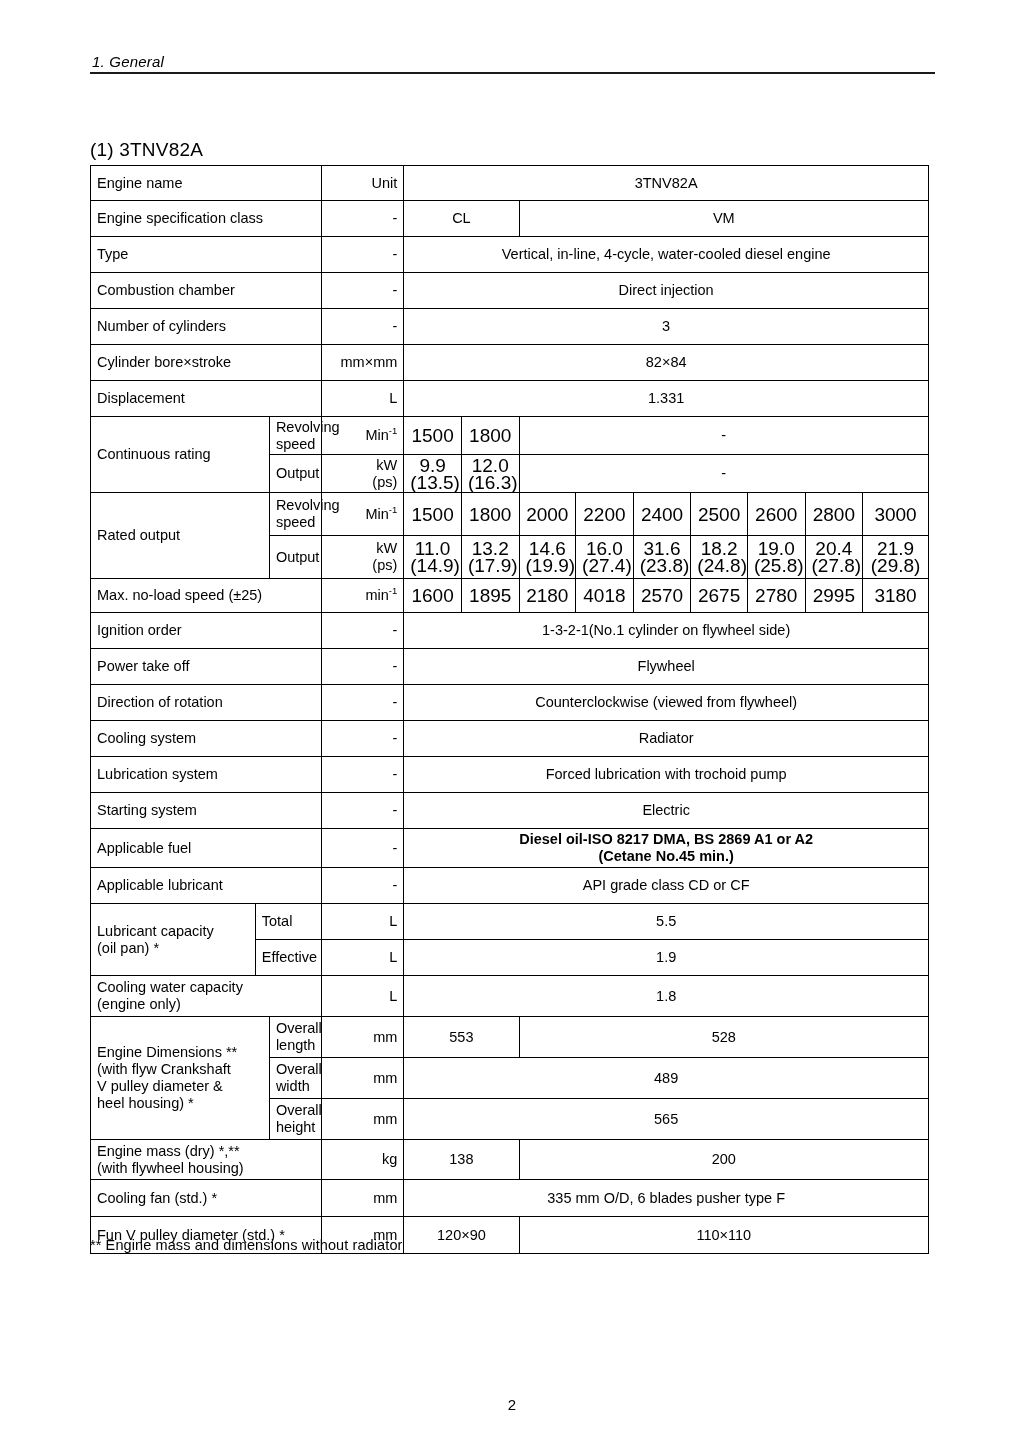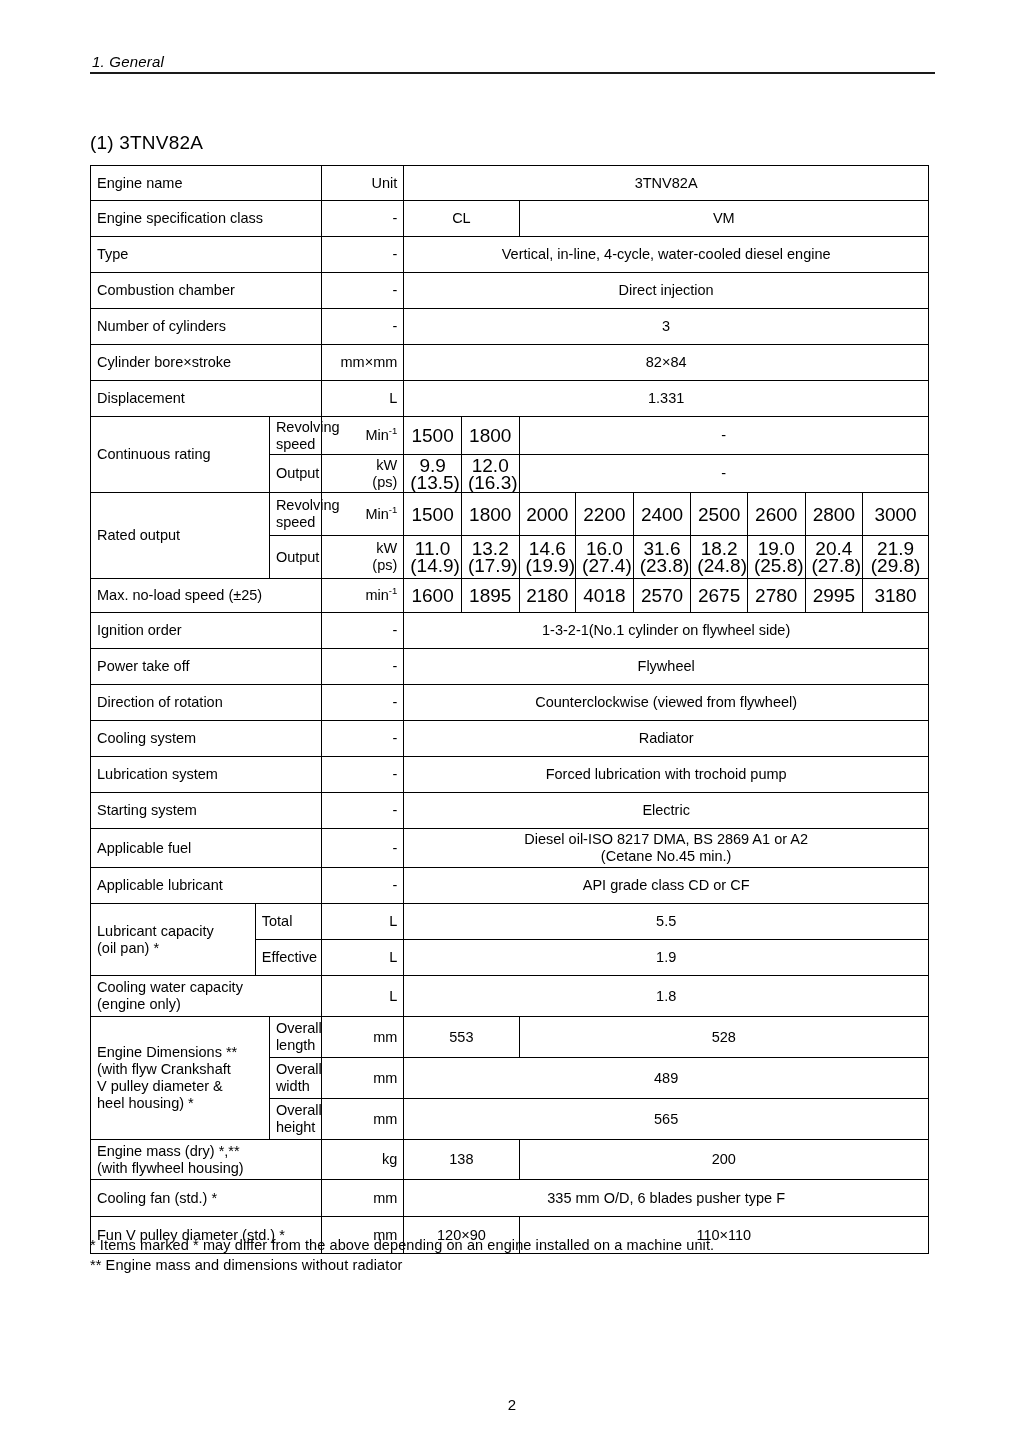--- a/index.html
+++ b/index.html
@@ -41,21 +41,21 @@
   .running-header .rh-rule {
     margin-top: 2px;
     border-bottom: 2px solid #1a1a1a;
     width: 845px;
   }
 
   
   .section-title {
     position: absolute;
     left: 90px;
-    top: 132px;
+    top: 139px;
     font-size: 19px;
     line-height: 22px;
     letter-spacing: .2px;
   }
 
   
   .spec-table-wrap {
     position: absolute;
     left: 90px;
     top: 165px;
@@ -76,21 +76,21 @@
   td.lbl        { text-align: left; }
   td.ctr        { text-align: center; }
   td.unit       { text-align: right; }
   td.num        { text-align: center; padding: 0 2px; font-size: 19px;}
   td.tall2      { line-height: 16px; }
   .sup {
     font-size: 9.5px;
     vertical-align: super;
     line-height: 0;
   }
-  .two-line { line-height: 17px; }
+  .two-line { line-height: 17px; font-weight: bold; }
 
   
   .footnotes {
     position: absolute;
     left: 90px;
     top: 1235px;
     width: 845px;
     font-size: 14.5px;
     line-height: 20px;
     letter-spacing: .1px;
@@ -415,19 +415,18 @@
         <td class="unit">mm</td>
         <td class="ctr" colspan="2">120×90</td>
         <td class="ctr" colspan="7">110×110</td>
       </tr>
 
     </tbody>
       </table>
   </div>
 
   <div class="footnotes">
-    <div>* Items marked * may differ from the above depending on an engine installed on a machine unit.</div>
     <div>** Engine mass and dimensions without radiator</div>
   </div>
 
   <div class="page-number">2</div>
 
 </div>
 
 </body></html>

